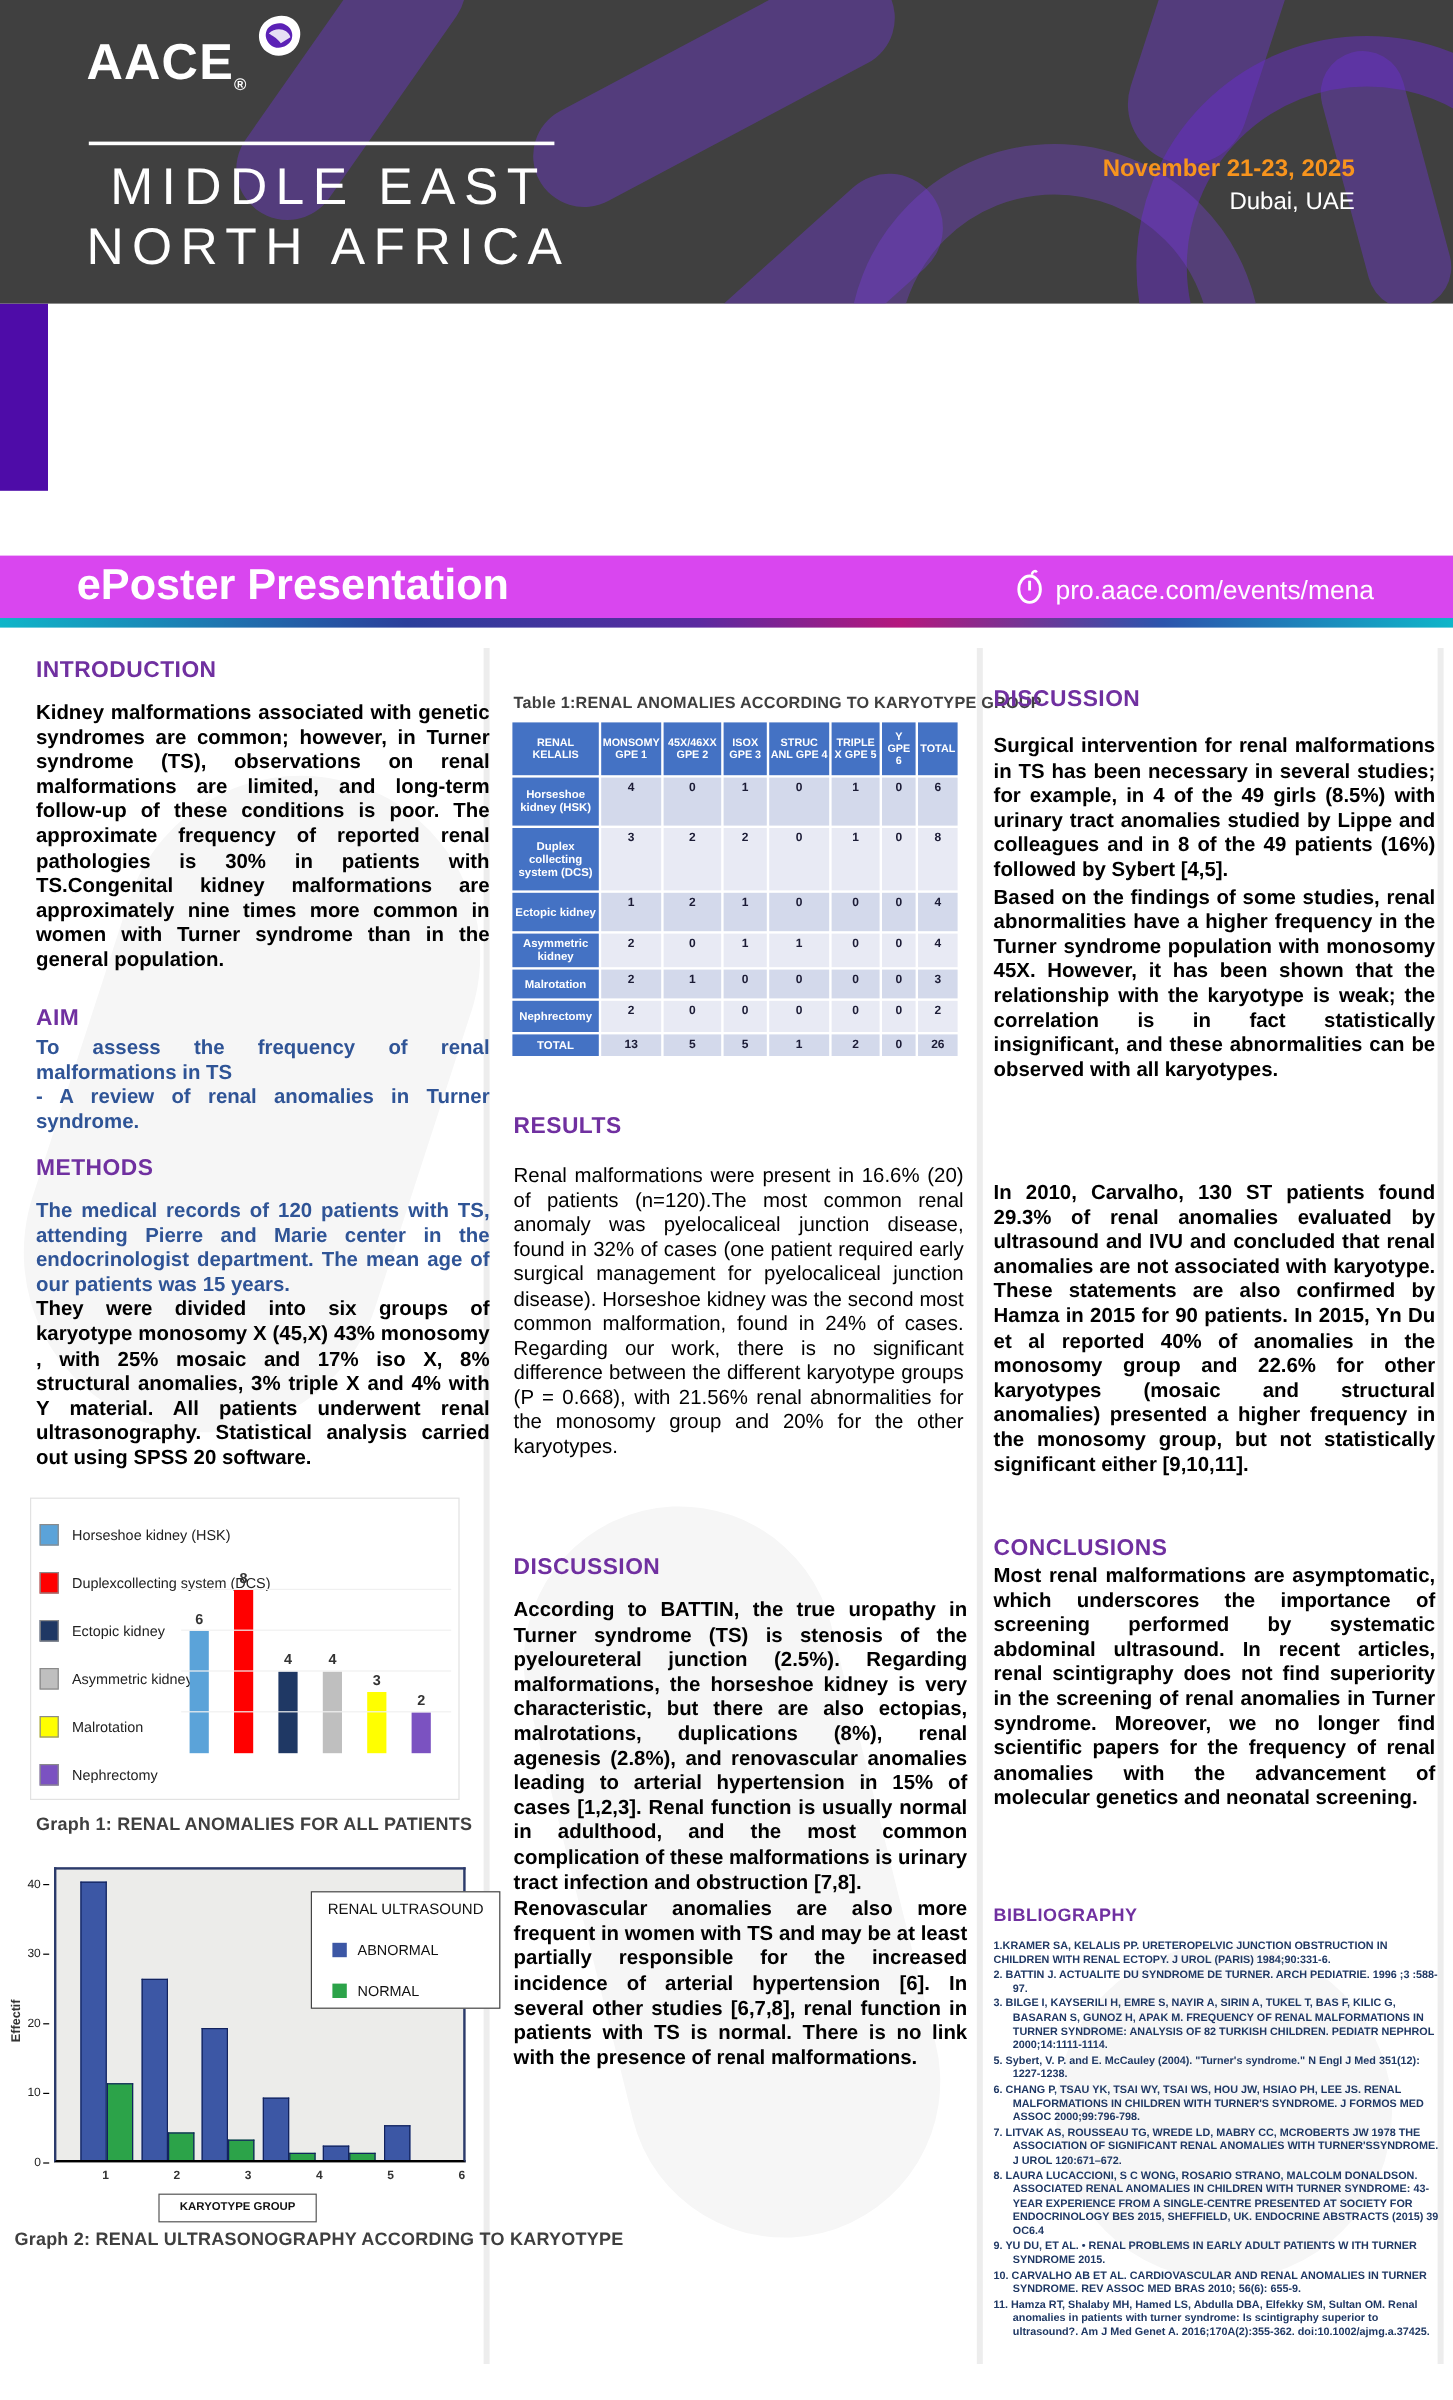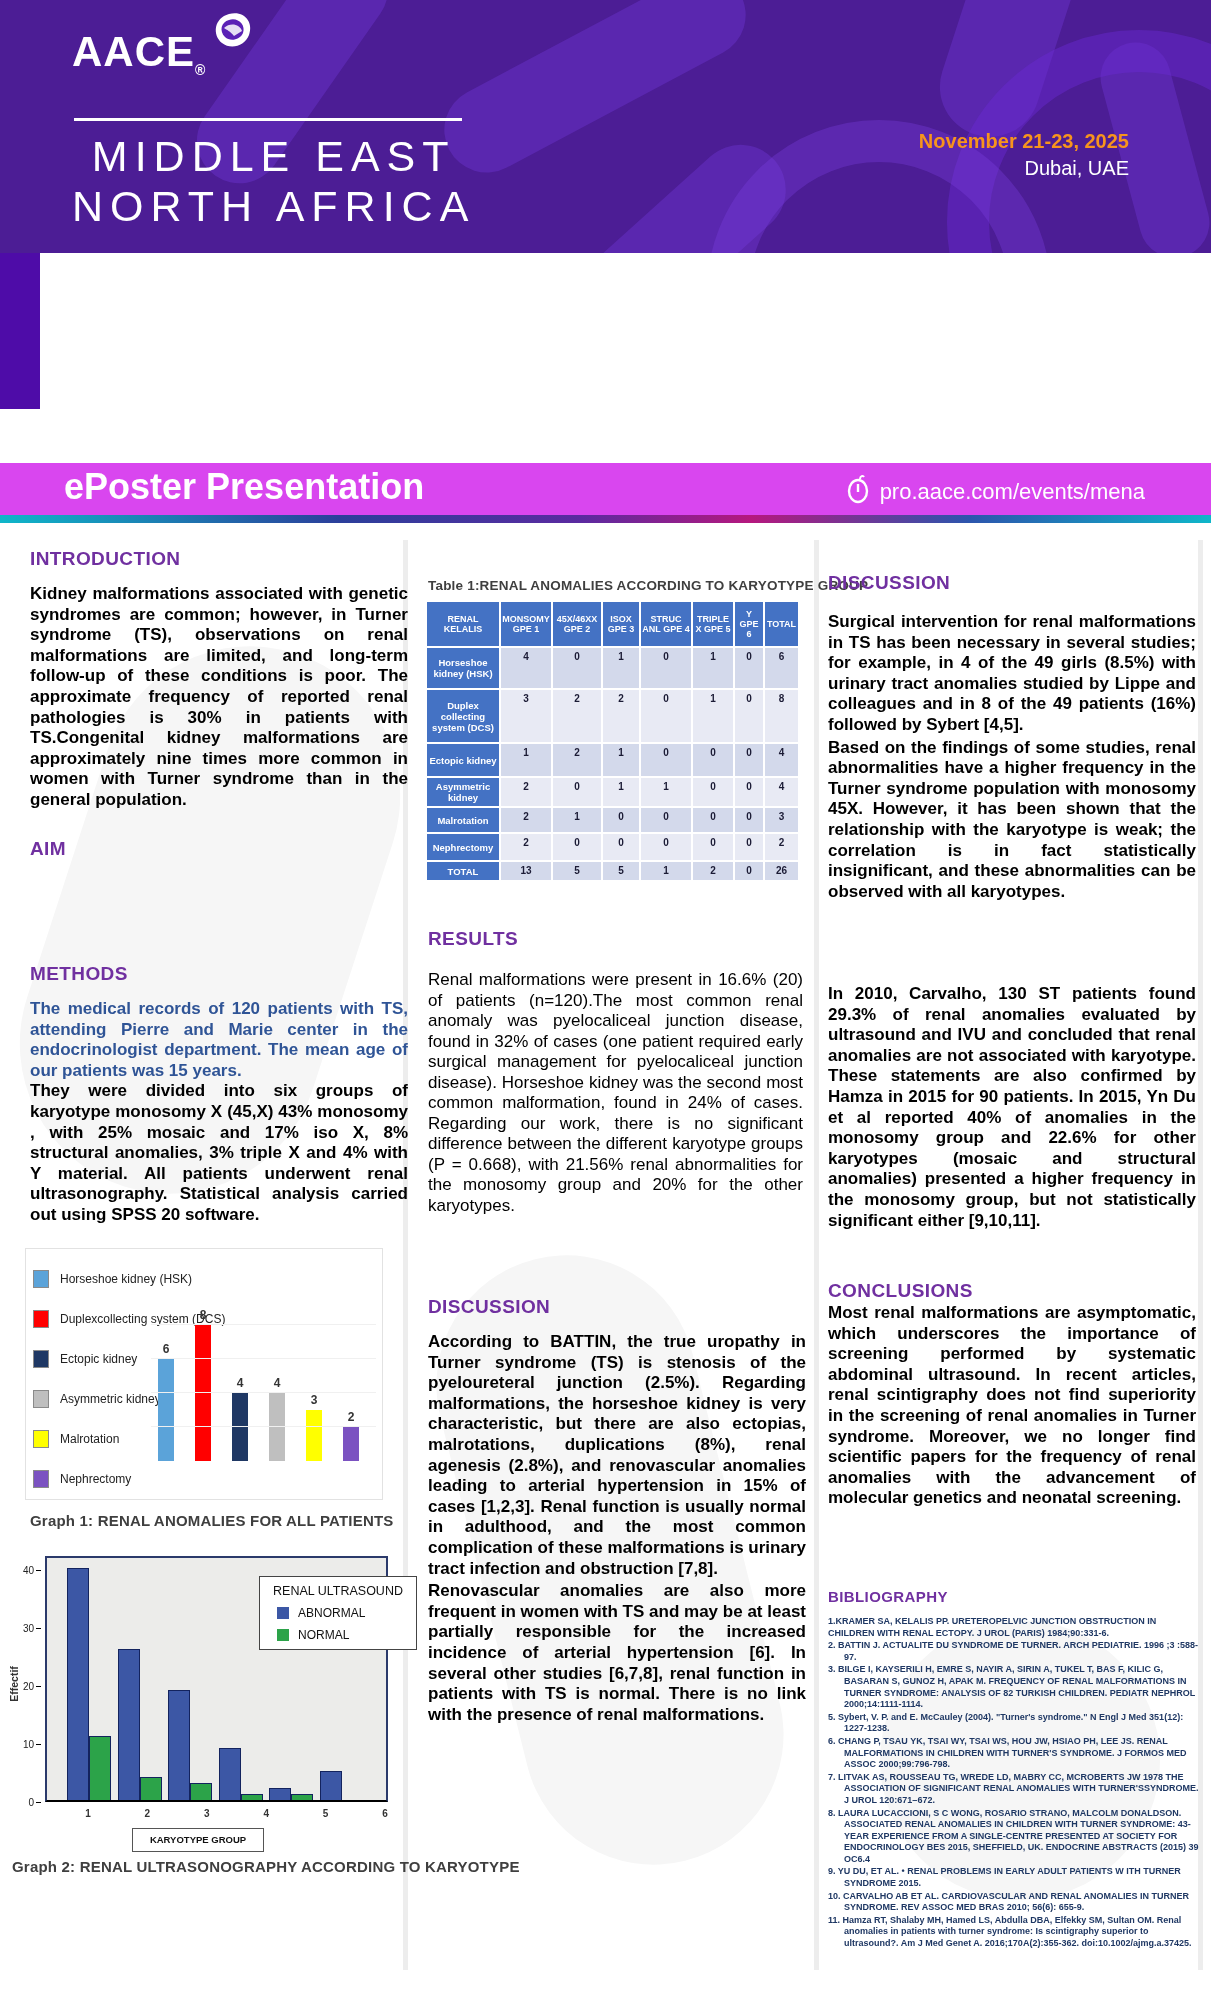--- a/index.html
+++ b/index.html
@@ -1,19 +1,19 @@
 <!DOCTYPE html>
 <html><head>
 <meta charset="utf-8">
 <style>
   html,body{margin:0;padding:0;background:#fff;}
   .page{position:relative;width:1211px;height:2000px;overflow:hidden;background:#fff;
         font-family:"Liberation Sans",sans-serif;}
   
-  .hero{position:absolute;left:0;top:0;width:1211px;height:253px;background:#4c1d95;overflow:hidden;z-index:3;}
+  .hero{position:absolute;left:0;top:0;width:1211px;height:253px;background:#404040;overflow:hidden;z-index:3;}
   .blob{position:absolute;background:#7136D6;opacity:.40;border-radius:999px;}
   .ring{position:absolute;border:42px solid #6A2BD2;opacity:.45;border-radius:50%;}
   .logo{position:absolute;left:72px;top:30px;color:#fff;z-index:2;}
   .logo-text{font-size:42px;font-weight:bold;letter-spacing:1px;line-height:44px;}
   .logo-mark{position:absolute;left:128px;top:-22px;}
   .rule{position:absolute;left:74px;top:118px;width:388px;height:3px;background:#fff;z-index:2;}
   .region{position:absolute;left:72px;top:131px;color:#fff;font-size:43px;letter-spacing:7px;
           line-height:50px;font-weight:400;z-index:2;text-align:center;}
   .when{position:absolute;right:82px;top:130px;text-align:right;z-index:2;}
   .date{color:#F7941D;font-weight:bold;font-size:20px;}
@@ -76,21 +76,21 @@
   .g2-bar{width:22px;box-sizing:border-box;border:1px solid #13235e;border-bottom:none;flex:none;}
   #g2-yticks{position:absolute;left:0;top:6px;width:31px;height:246px;}
   .g2-yt{position:absolute;right:2px;font-size:10px;color:#222;display:flex;align-items:center;gap:2px;}
   .g2-yt .dash{width:5px;height:1px;background:#000;display:inline-block;}
   #g2-xticks{position:absolute;left:33px;top:258px;width:343px;display:flex;
              justify-content:space-between;padding:0 20px;box-sizing:content-box;}
   .g2-xt{width:46px;text-align:center;font-size:10px;font-weight:bold;color:#333;}
   #g2-legend{position:absolute;left:212px;top:18px;width:138px;border:1px solid #444;
              background:#fff;padding:7px 9px;z-index:2;}
   #g2-legend-title{font-size:12.5px;color:#111;text-align:center;}
-  .g2-li{display:flex;align-items:center;gap:9px;margin-top:8px;padding-left:8px;}
+  .g2-li{display:flex;align-items:center;gap:9px;margin-top:20px;padding-left:8px;}
   .g2-sw{width:12px;height:12px;flex:none;}
   .g2-ll{font-size:12px;color:#111;}
   #g2-ylabel{position:absolute;left:-16px;top:128px;transform:rotate(-90deg);
              font-size:10.5px;font-weight:bold;color:#333;}
   #g2-xlabel{position:absolute;left:120px;top:278px;width:132px;height:24px;border:1px solid #555;
              background:#fff;text-align:center;font-size:9.5px;font-weight:bold;color:#111;
              padding-top:5px;box-sizing:border-box;}
   
   #bib{position:absolute;left:828px;top:1616px;width:372px;z-index:2;}
   .bib-e{font-size:9px;line-height:11.6px;color:#1F3864;font-weight:bold;
@@ -154,20 +154,24 @@
       </span>
       <span>pro.aace.com/events/mena</span>
     </div>
   </div>
   <div class="strip"></div>
 
   <div class="h" style="left:30px;top:548px;">INTRODUCTION</div>
   <div class="para b17" style="left:30px;top:584px;width:378px;">Kidney malformations associated with genetic syndromes are common; however, in Turner syndrome (TS), observations on renal malformations are limited, and long-term follow-up of these conditions is poor. The approximate frequency of reported renal pathologies is 30% in patients with TS.Congenital kidney malformations are approximately nine times more common in women with Turner syndrome than in the general population.</div>
 
   <div class="h" style="left:30px;top:838px;">AIM</div>
+  <div class="para b17 blue" style="left:30px;top:863px;width:378px;">
+    <div>To assess the frequency of renal malformations in TS</div>
+    <div>- A review of renal anomalies in Turner syndrome.</div>
+  </div>
 
   <div class="h" style="left:30px;top:963px;">METHODS</div>
   <div class="para b17" style="left:30px;top:999px;width:378px;">
     <span class="blue">The medical records of 120 patients with TS, attending Pierre and Marie center in the endocrinologist department. The mean age of our patients was 15 years.</span><br>
     <span>They were divided into six groups of karyotype monosomy X (45,X) 43% monosomy , with 25% mosaic and 17% iso X, 8% structural anomalies, 3% triple X and 4% with Y material. All patients underwent renal ultrasonography. Statistical analysis carried out using SPSS 20 software.</span>
   </div>
 
   <figure id="graph1" style="margin:0;">
     <div id="g1-legend">
         <div class="g1-item">

